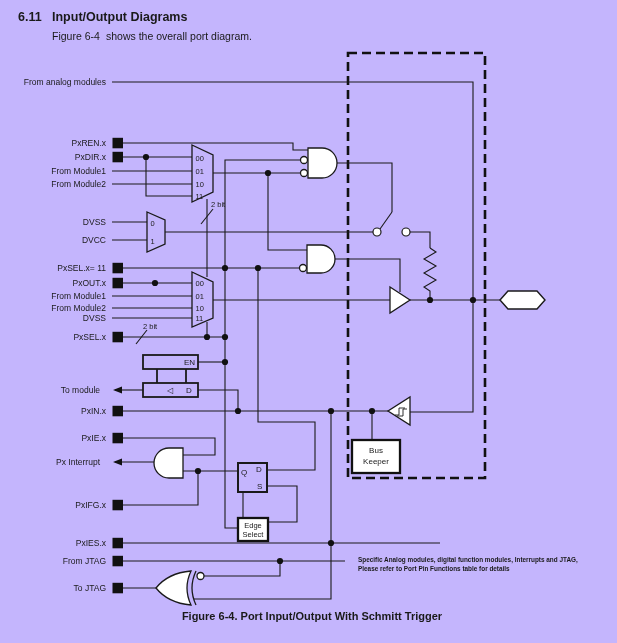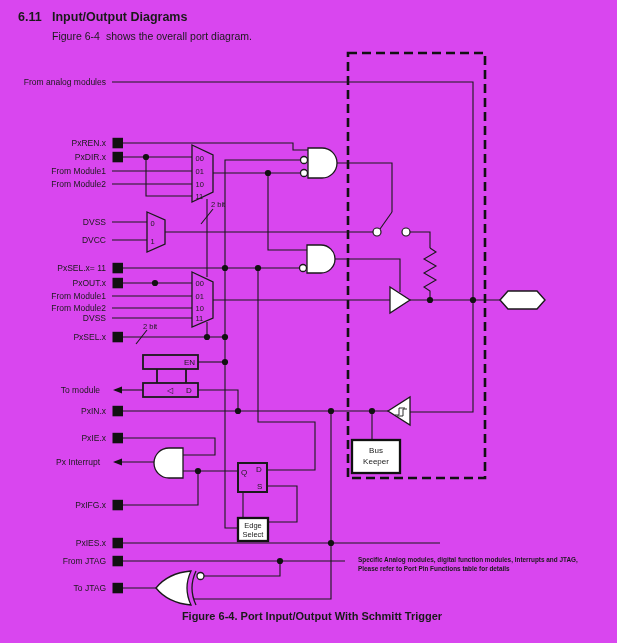--- a/index.html
+++ b/index.html
@@ -1,16 +1,16 @@
 <!DOCTYPE html>
 <html><head>
 <meta charset="utf-8">
 <style>
   html,body{margin:0;padding:0;background:#ffffff;}
-  .page{position:relative;width:617px;height:643px;background:#d946ef;overflow:hidden;
+  .page{position:relative;width:617px;height:643px;background:#c4b5fd;overflow:hidden;
         font-family:"Liberation Sans", sans-serif;color:#1a1a1a;}
   svg text{font-family:"Liberation Sans", sans-serif;fill:#1a1a1a;}
   .lbl{font-size:8.5px;}
   .muxlbl{font-size:7.5px;}
   .boxlbl{font-size:8px;}
   .h1{font-size:12.5px;font-weight:bold;}
   .intro{font-size:10.5px;}
   .note{font-size:6.4px;font-weight:bold;}
   .cap{font-size:11px;font-weight:bold;}
 </style>

